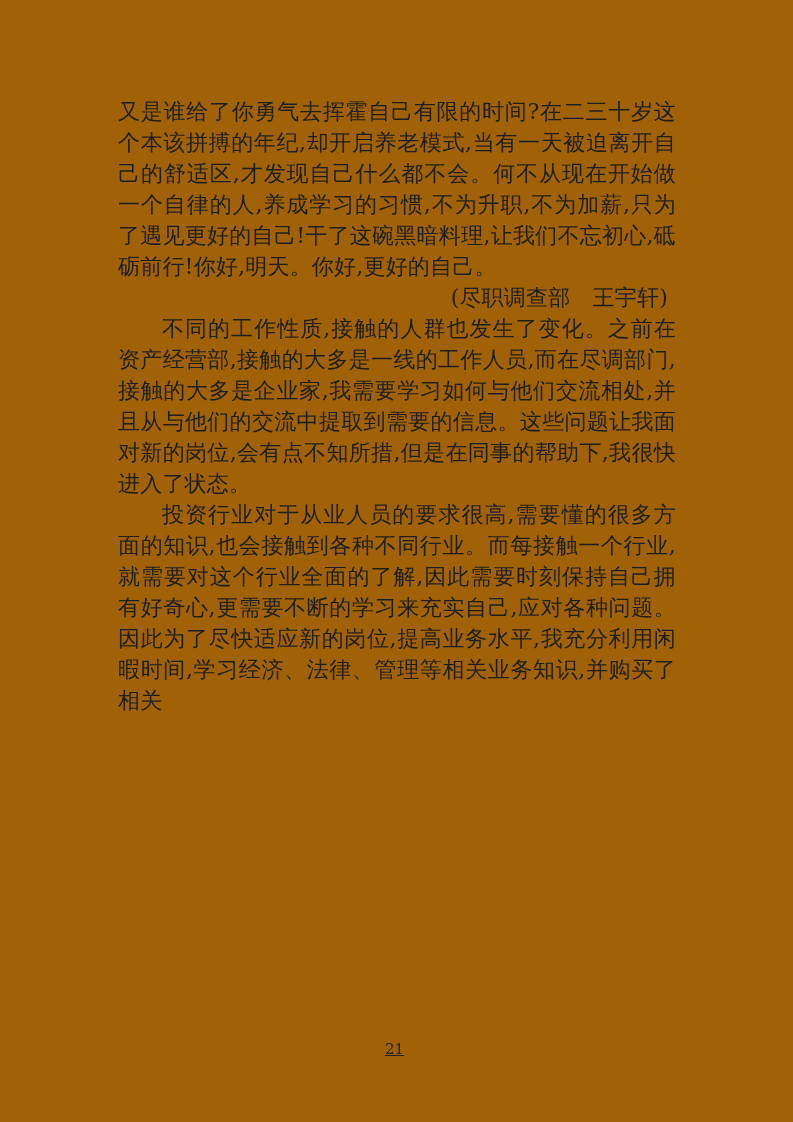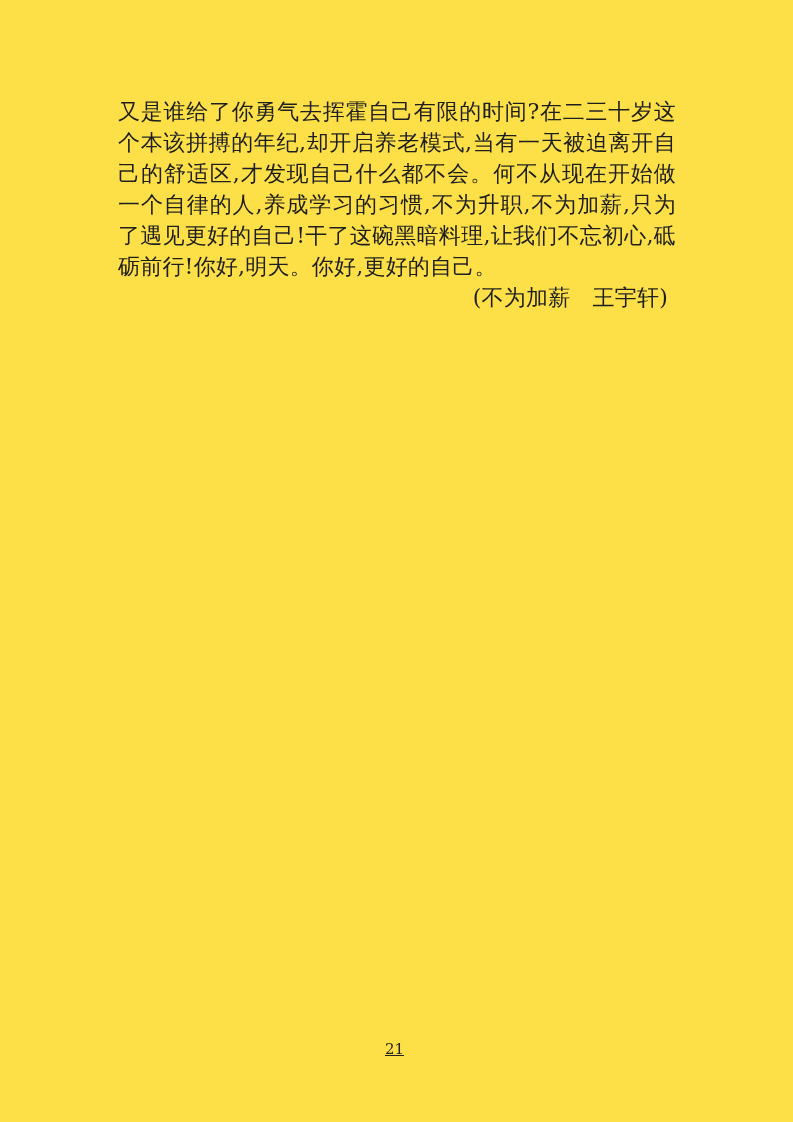--- a/index.html
+++ b/index.html
@@ -6,21 +6,21 @@
   html, body {
     margin: 0;
     padding: 0;
     background: #ffffff;
   }
   .page {
     position: relative;
     width: 793px;
     height: 1122px;
     margin: 0 auto;
-    background: #fde047;
+    background: #a16207;
     color: #1e1e1e;
     font-family: "DejaVu Serif", serif;
     overflow: hidden;
   }
   .content {
     position: absolute;
     top: 96px;
     left: 118px;
     width: 558px;
   }
@@ -68,22 +68,24 @@
   }
 </style>
 </head>
 <body>
 
 <div class="page">
   <div class="content">
 
     <p class="body-text">又是谁给了你勇气去挥霍自己有限的时间?在二三十岁这个本该拼搏的年纪,却开启养老模式,当有一天被迫离开自己的舒适区,才发现自己什么都不会。何不从现在开始做一个自律的人,养成学习的习惯,不为升职,不为加薪,只为了遇见更好的自己!干了这碗黑暗料理,让我们不忘初心,砥砺前行!你好,明天。你好,更好的自己。</p>
 
-    <p class="signature">(不为加薪　王宇轩)</p>
+    <p class="signature">(尽职调查部　王宇轩)</p>
 
 
 
+    <p class="body-text indent">不同的工作性质,接触的人群也发生了变化。之前在资产经营部,接触的大多是一线的工作人员,而在尽调部门,接触的大多是企业家,我需要学习如何与他们交流相处,并且从与他们的交流中提取到需要的信息。这些问题让我面对新的岗位,会有点不知所措,但是在同事的帮助下,我很快进入了状态。</p>
 
+    <p class="body-text indent">投资行业对于从业人员的要求很高,需要懂的很多方面的知识,也会接触到各种不同行业。而每接触一个行业,就需要对这个行业全面的了解,因此需要时刻保持自己拥有好奇心,更需要不断的学习来充实自己,应对各种问题。因此为了尽快适应新的岗位,提高业务水平,我充分利用闲暇时间,学习经济、法律、管理等相关业务知识,并购买了相关</p>
 
   </div>
 
   <div class="page-number">21</div>
 </div>
 
 </body></html>

